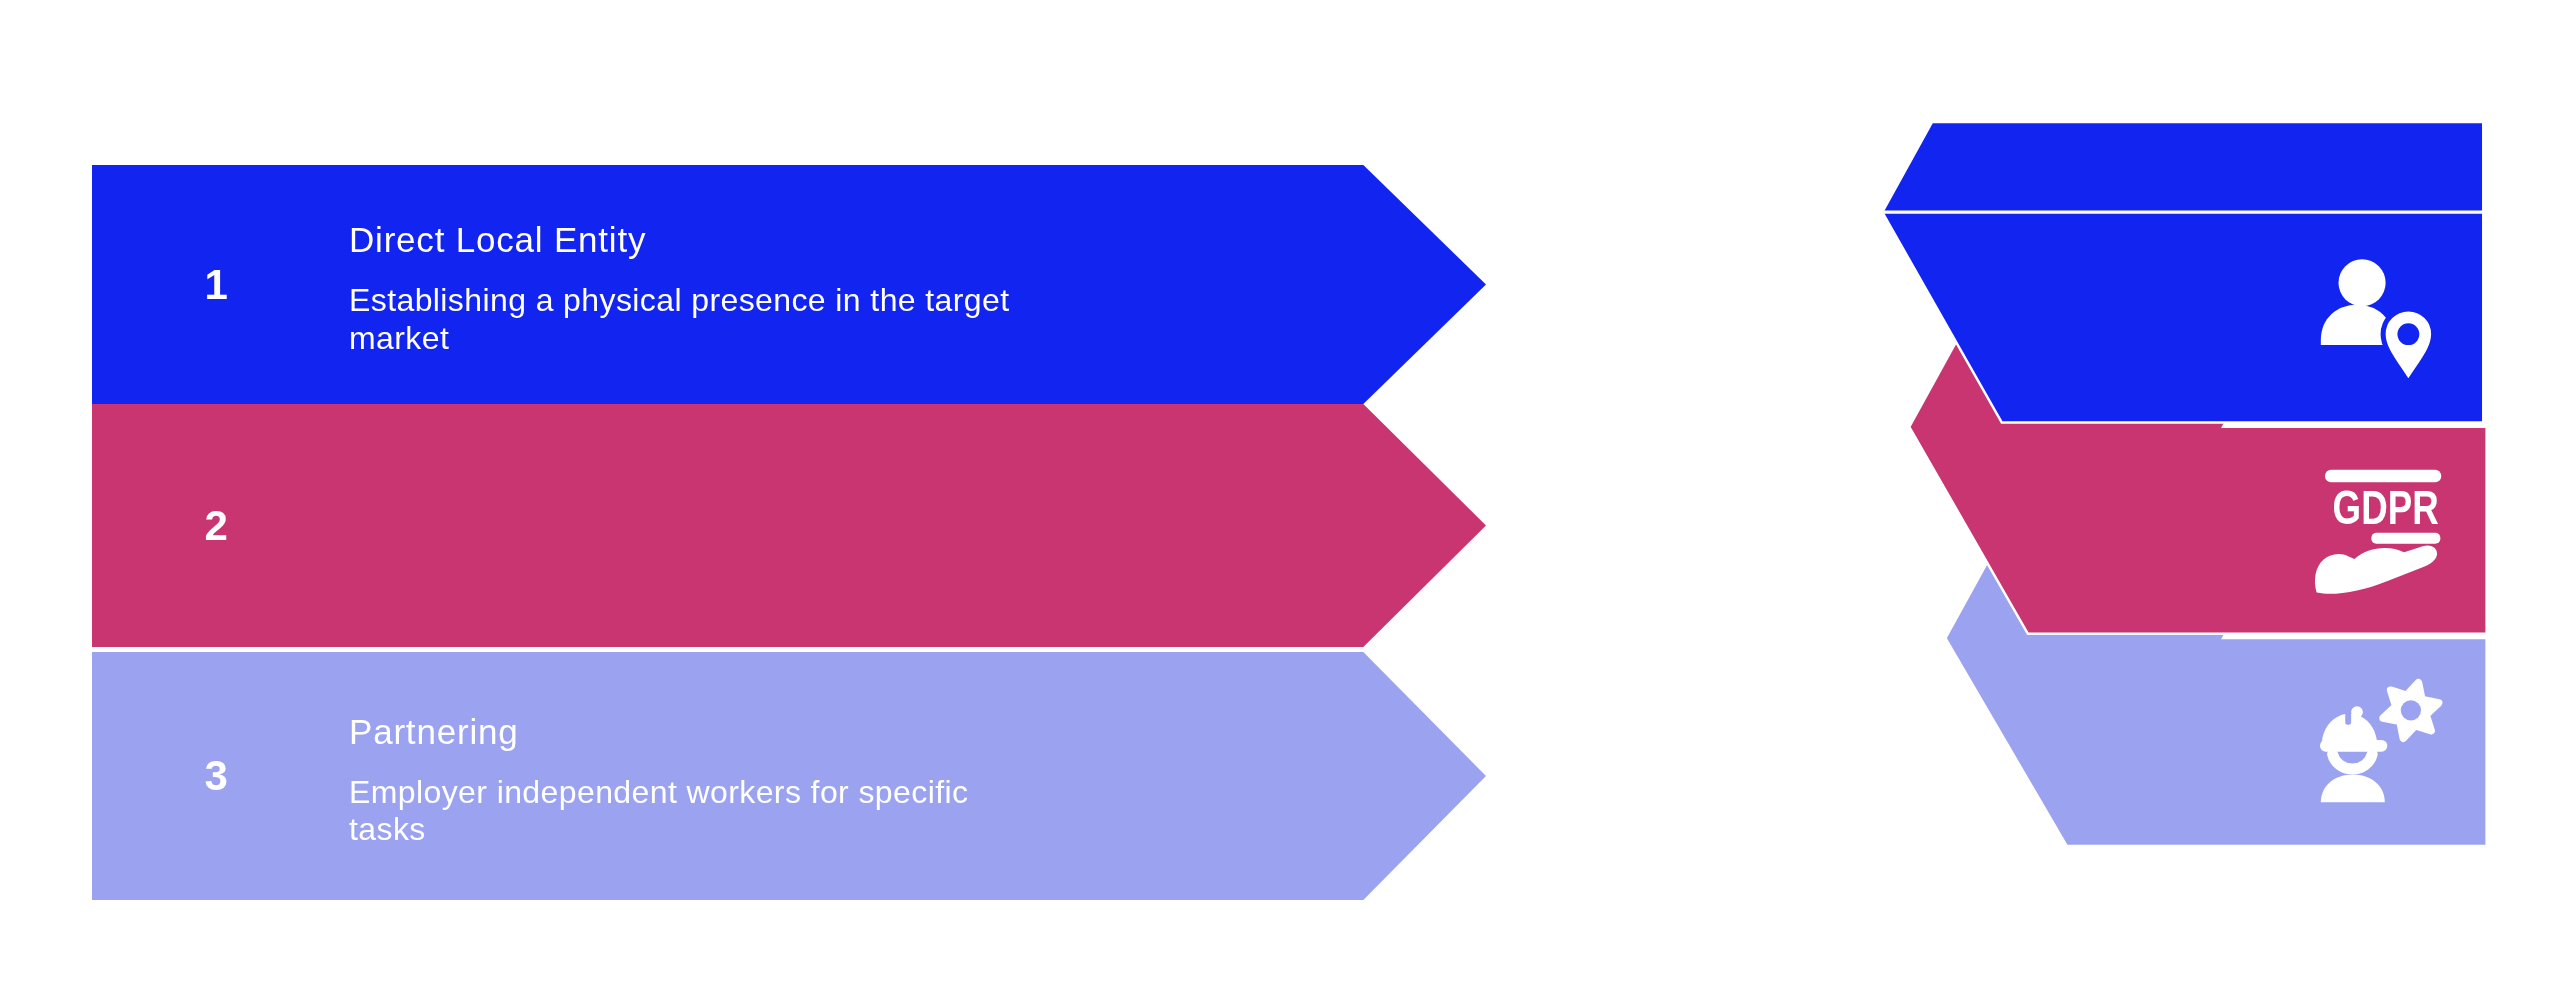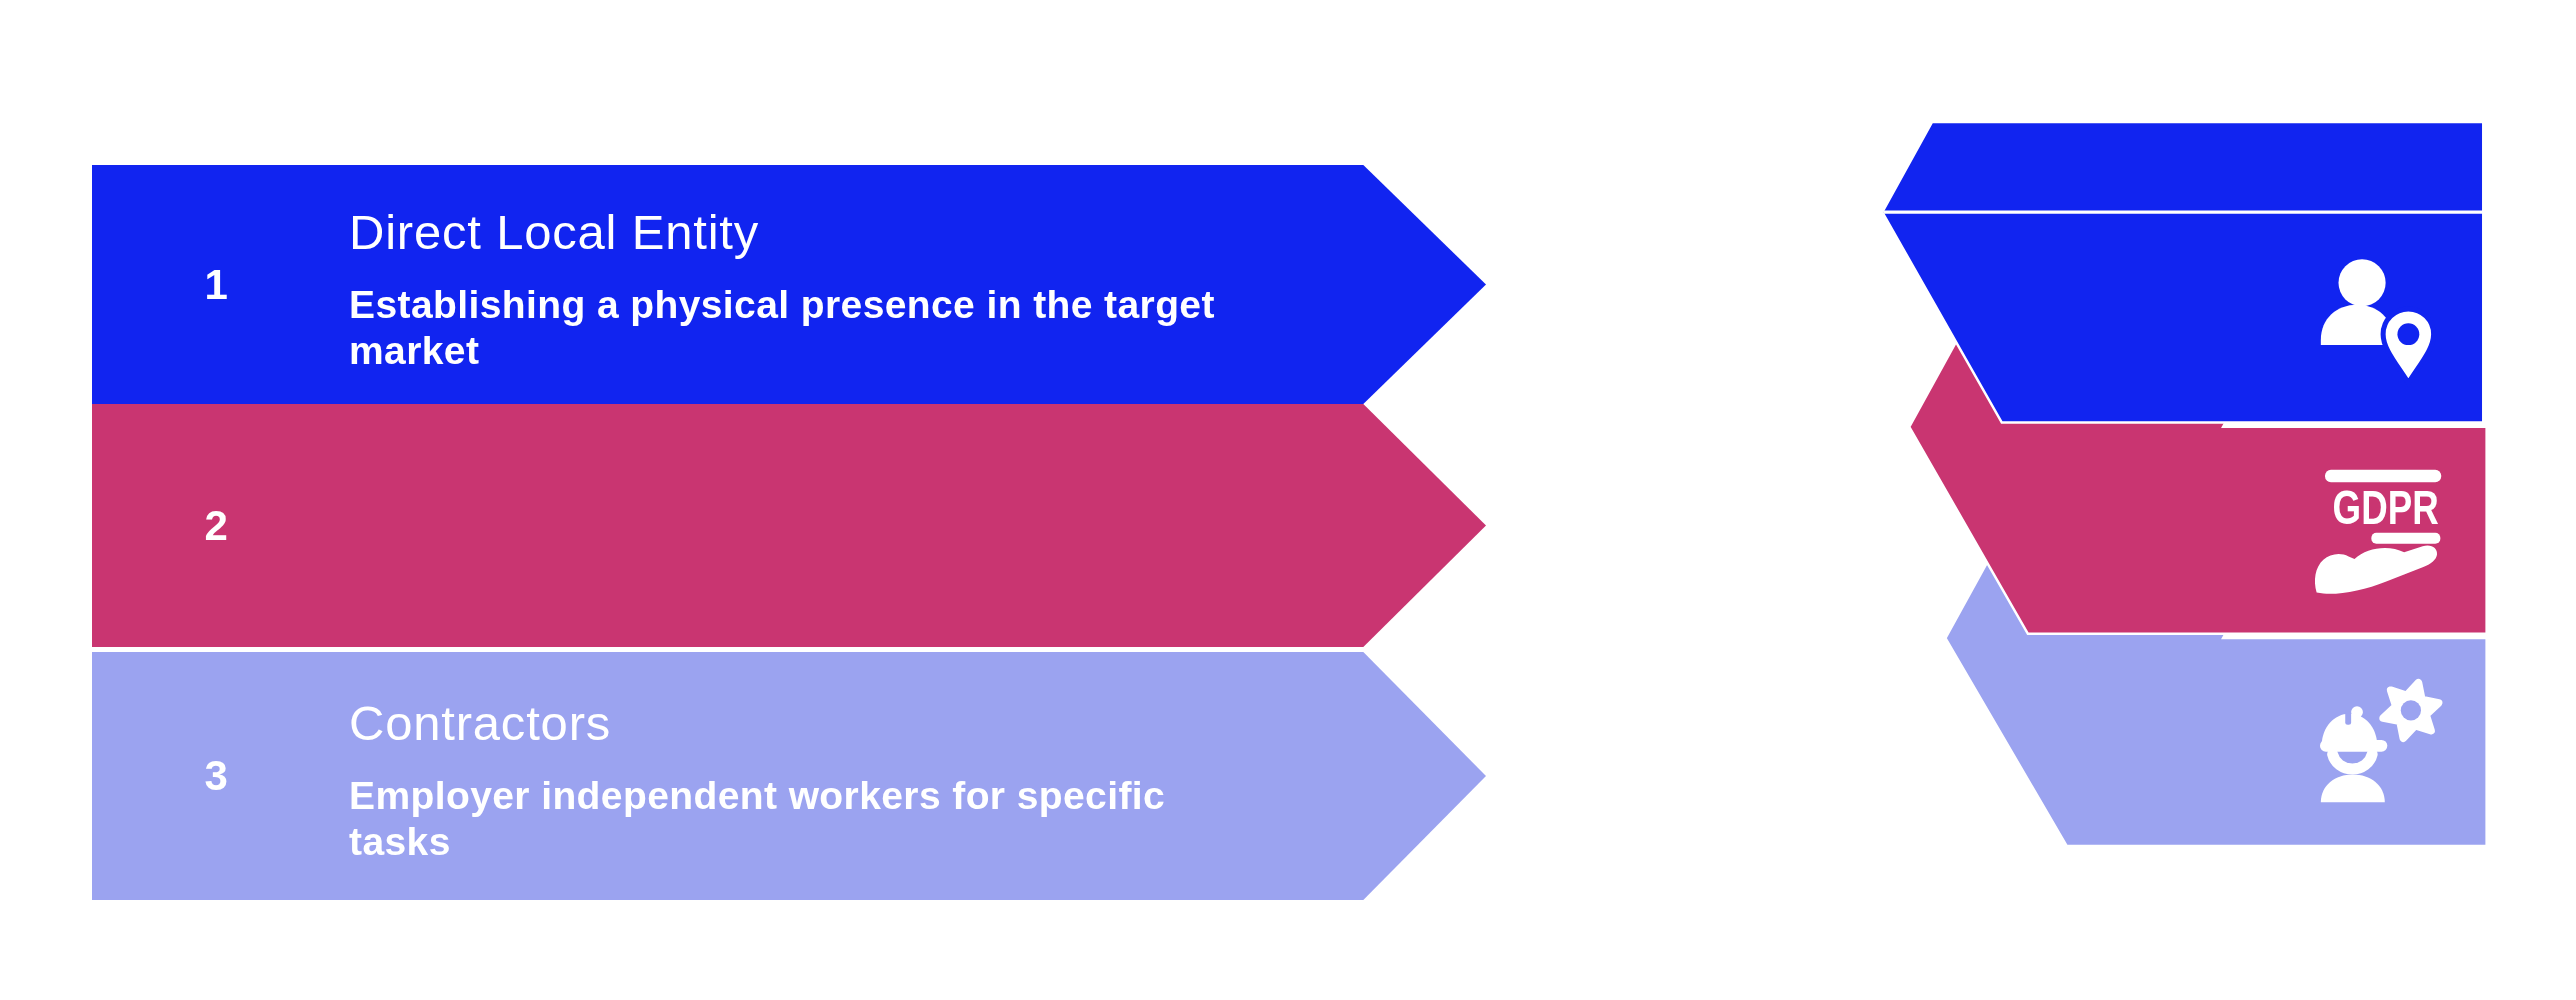--- a/index.html
+++ b/index.html
@@ -30,28 +30,28 @@
     text-align:center;
     font-size:42px;
     font-weight:600;
     letter-spacing:0.8px;
   }
   .arrow .content{
     margin-left:257px;
     max-width:1044px;
   }
   .step-title{
-    font-size:49px;
+    font-size:35px;
     font-weight:500;
     letter-spacing:0.8px;
     margin:8px 0 22px 0;
   }
   .step-desc{
-    font-size:39px;
-    font-weight:700;
+    font-size:32px;
+    font-weight:400;
     letter-spacing:0.4px;
     line-height:1.17;
     white-space:pre-line;
     margin:0;
   }
   #arrow1{top:165px;height:239px;}
   #arrow2{top:404px;height:243px;}
   #arrow3{top:652px;height:248px;}
   
   .ribbon-svg{
@@ -81,21 +81,21 @@
     </div>
   </div>
 
   <div class="arrow" id="arrow2" style="background-color: rgb(201, 53, 113);">
     <div class="num">2</div>
   </div>
 
   <div class="arrow" id="arrow3" style="background-color: rgb(155, 163, 240);">
     <div class="num">3</div>
     <div class="content">
-      <div class="step-title">Contractors</div>
+      <div class="step-title">Partnering</div>
       <div class="step-desc">Employer independent workers for specific
 tasks</div>
     </div>
   </div>
 
   <svg class="ribbon-svg" viewBox="0 0 3060 1188" xmlns="http://www.w3.org/2000/svg">
 
     <polygon class="ribbon-shape" points="2311,758 2370,651 2700,651 2641,758 2954,758 2954,1005 2455,1005" style="fill: rgb(155, 163, 240);"></polygon>
 
     <polygon class="ribbon-shape" points="2268,507 2327,400 2700,400 2641,507 2954,507 2954,753 2409,753" style="fill: rgb(201, 53, 113);"></polygon>

